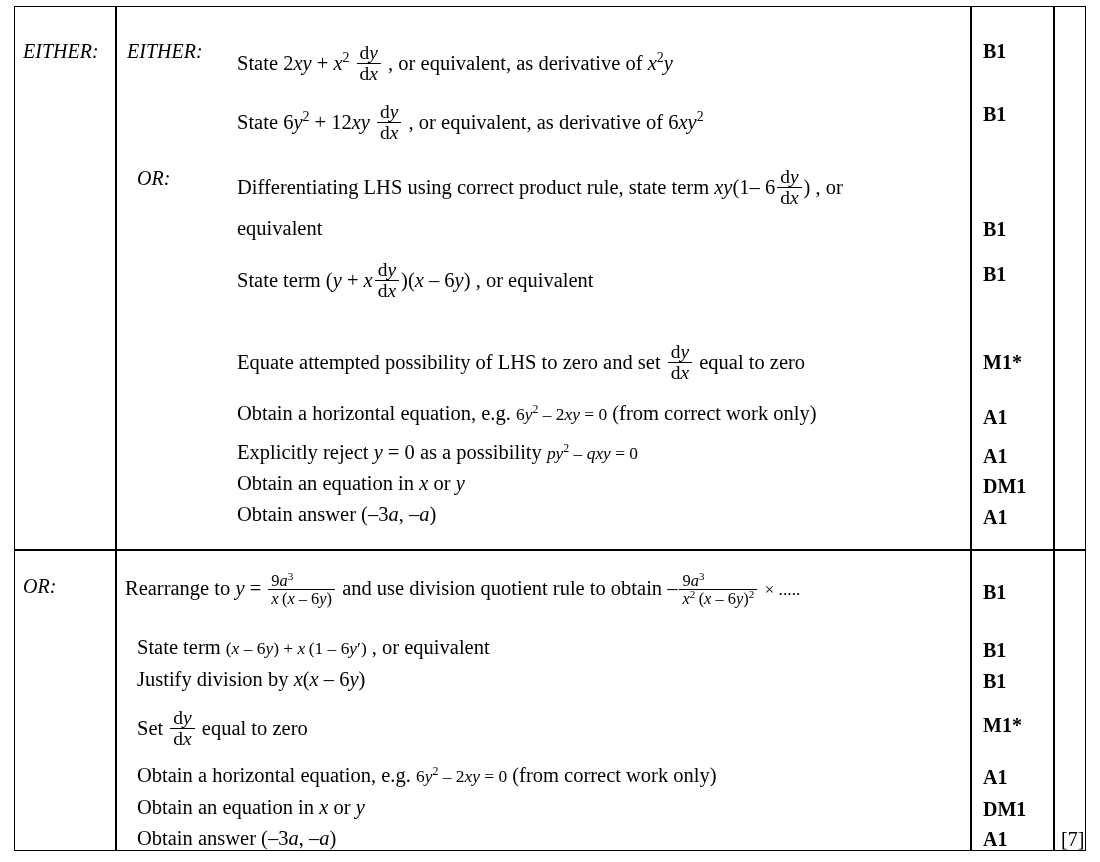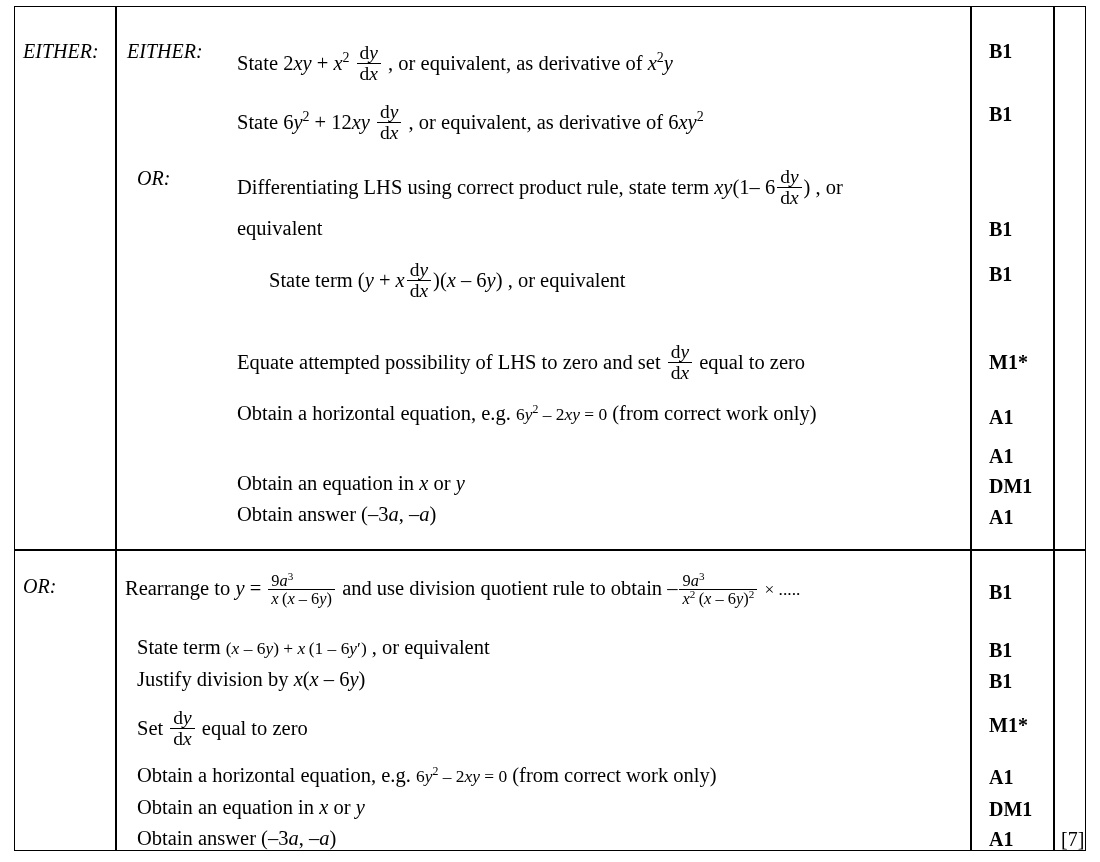--- a/index.html
+++ b/index.html
@@ -61,21 +61,20 @@
   .body-text {
     position: absolute;
     font-size: 20.5px;
     line-height: 1.15;
   }
   .mark {
     position: absolute;
     font-weight: bold;
     font-size: 20px;
     text-align: left;
-    margin-left: 6px;
   }
   .total {
     position: absolute;
     font-size: 20px;
   }
   
   .it { font-style: italic; }
   .frac {
     display: inline-block;
     vertical-align: -0.55em;
@@ -137,21 +136,21 @@
 
     <div class="body-text" style="left:222px; top:160px; width:725px;">
       <span>Differentiating LHS using correct product rule, state term</span>
       <span class="nowrap">
         <span class="it">xy</span>(1–&nbsp;6<span class="frac"><span class="num">d<span class="it">y</span></span><span class="den">d<span class="it">x</span></span></span>)
       </span><span>, or</span>
     </div>
     <div class="body-text" style="left:222px; top:210px;">equivalent</div>
     <div class="mark" style="left:968px; top:211px;">B1</div>
 
-    <div class="body-text" style="left:222px; top:253px; width:720px;margin-left:32px;">
+    <div class="body-text" style="left:222px; top:253px; width:720px;">
       <span>State term</span>
       <span class="nowrap">
         (<span class="it">y</span> + <span class="it">x</span><span class="frac"><span class="num">d<span class="it">y</span></span><span class="den">d<span class="it">x</span></span></span>)(<span class="it">x</span> – 6<span class="it">y</span>)
       </span><span>, or equivalent</span>
     </div>
     <div class="mark" style="left:968px; top:256px;">B1</div>
 
     <div class="body-text" style="left:222px; top:335px; width:725px;">
       <span>Equate attempted possibility of LHS to zero and set</span>
       <span class="nowrap">
@@ -160,20 +159,26 @@
     </div>
     <div class="mark" style="left:968px; top:344px;">M1*</div>
 
     <div class="body-text" style="left:222px; top:395px; width:725px;">
       <span>Obtain a horizontal equation, e.g.</span>
       <span class="nowrap sm">6<span class="it">y</span><sup>2</sup> – 2<span class="it">xy</span> = 0</span>
       <span>(from correct work only)</span>
     </div>
     <div class="mark" style="left:968px; top:399px;">A1</div>
 
+    <div class="body-text" style="left:222px; top:434px; width:725px;">
+      <span>Explicitly reject</span>
+      <span class="nowrap"><span class="it">y</span> = 0</span>
+      <span>as a possibility</span>
+      <span class="nowrap sm"><span class="it">py</span><sup>2</sup> – <span class="it">qxy</span> = 0</span>
+    </div>
     <div class="mark" style="left:968px; top:438px;">A1</div>
 
     <div class="body-text" style="left:222px; top:465px; width:725px;">
       <span>Obtain an equation in</span>
       <span class="it">x</span>
       <span>or</span>
       <span class="it">y</span>
     </div>
     <div class="mark" style="left:968px; top:468px;">DM1</div>
 

